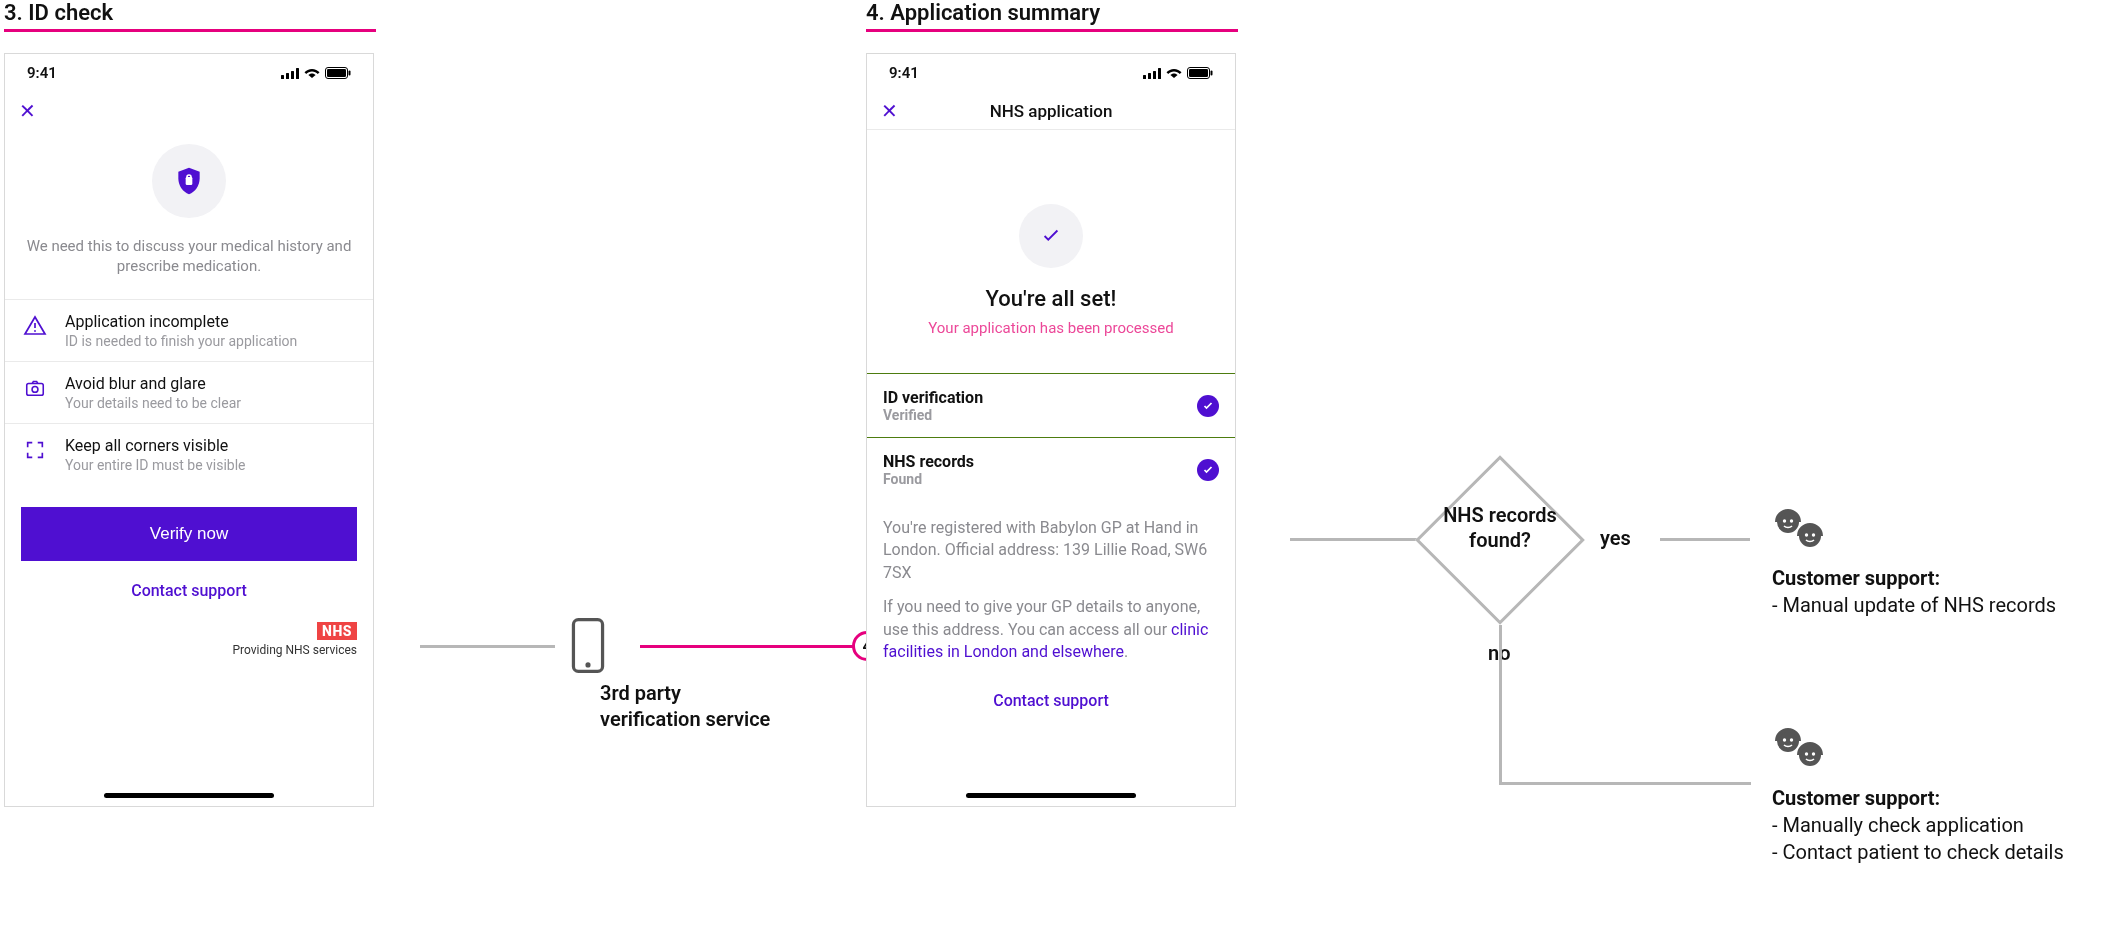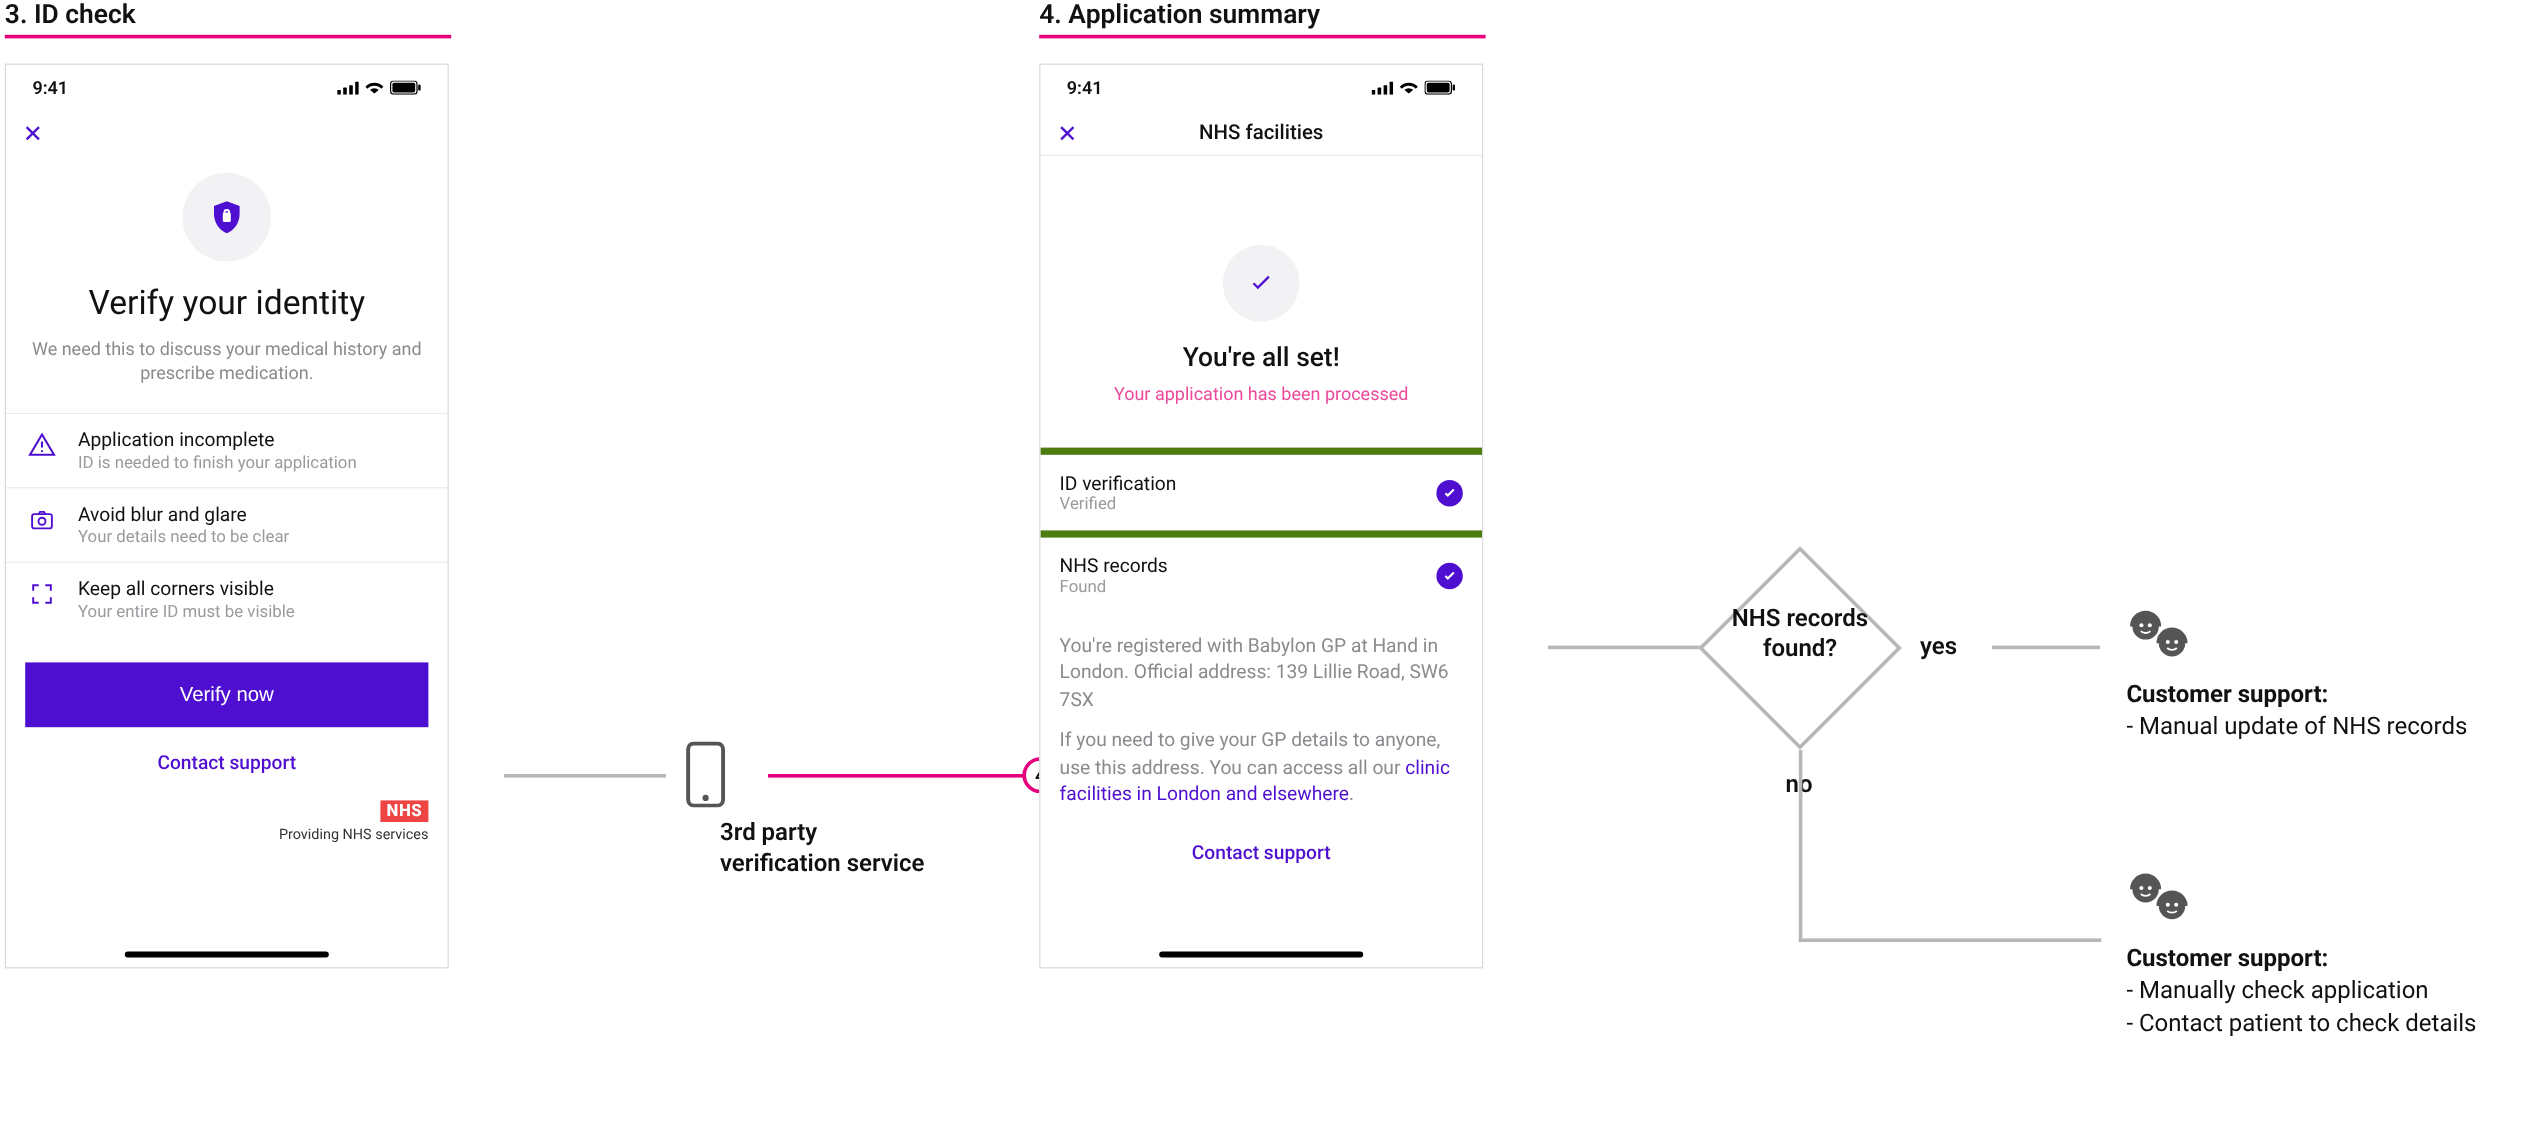--- a/index.html
+++ b/index.html
@@ -135,21 +135,22 @@
     background:#000;
     border-radius:3px;
   }
 
   
   .s2-title { text-align:center; font-size:22px; font-weight:500; margin-bottom:8px; }
   .s2-sub   { text-align:center; color:#ec4899; font-size:15px; margin-bottom:36px; }
   .status-row {
     display:flex; align-items:center; justify-content:space-between;
     padding:14px 16px;
-    border-top:6px solid #4d7c0f;
+    border-top:1px solid #4d7c0f;
+    font-weight:bold;
   }
   .status-row:last-of-type { border-bottom:1px solid #eaeaea; }
   .status-label { font-size:16px; }
   .status-sub   { font-size:14px; color:#9a9a9f; }
   .check-badge {
     width:22px; height:22px; border-radius:50%;
     background:#4F0FD1; display:flex; align-items:center; justify-content:center;
   }
   .reg-text {
     font-size:16px; color:#8a8a8f; line-height:1.4;
@@ -236,21 +237,20 @@
     <span class="close-x">✕</span>
   </div>
 
   <div class="icon-circle">
     <svg width="32" height="32" viewBox="0 0 24 24" fill="#4F0FD1">
         <path d="M12 2l8 3v5c0 5.5-3.4 10.3-8 12-4.6-1.7-8-6.5-8-12V5l8-3z"></path>
         <rect x="9.5" y="9" width="5" height="6" rx="1" fill="#fff"></rect>
         <rect x="10.5" y="7.5" width="3" height="3" rx="1.5" fill="none" stroke="#fff" stroke-width="1.2"></rect>
       </svg>
   </div>
-  <div class="screen1-title">Verify your identity</div>
   <div class="screen1-sub">We need this to discuss your medical history and prescribe medication.</div>
 
   <div class="list-row">
     <div class="row-icon">
       <svg width="24" height="24" viewBox="0 0 24 24" fill="none" stroke="#4F0FD1" stroke-width="1.7">
           <path d="M12 3 2 20h20L12 3z"></path>
           <line x1="12" y1="9" x2="12" y2="14"></line>
           <circle cx="12" cy="17" r="0.9" fill="#4F0FD1" stroke="none"></circle>
         </svg>
     </div>
@@ -326,21 +326,21 @@
         </svg>
       <svg width="26" height="12" viewBox="0 0 26 12">
           <rect x="0.5" y="0.5" width="22" height="11" rx="2.5" fill="none" stroke="#000"></rect>
           <rect x="2" y="2" width="19" height="8" rx="1.3"></rect>
           <rect x="23.5" y="3.5" width="2" height="5" rx="1"></rect>
         </svg>
     </span>
   </div>
   <div class="nav-bar" style="border-bottom:1px solid #eaeaea;">
     <span class="close-x">✕</span>
-    <span class="nav-title">NHS facilities</span>
+    <span class="nav-title">NHS application</span>
   </div>
 
   <div style="height:60px;"></div>
   <div class="icon-circle" style="width:64px;height:64px;">
     <svg width="22" height="22" viewBox="0 0 24 24" fill="none" stroke="#4F0FD1" stroke-width="2">
         <path d="M5 12l4 4 10-10"></path>
       </svg>
   </div>
   <div class="s2-title">You're all set!</div>
   <div class="s2-sub">Your application has been processed</div>

